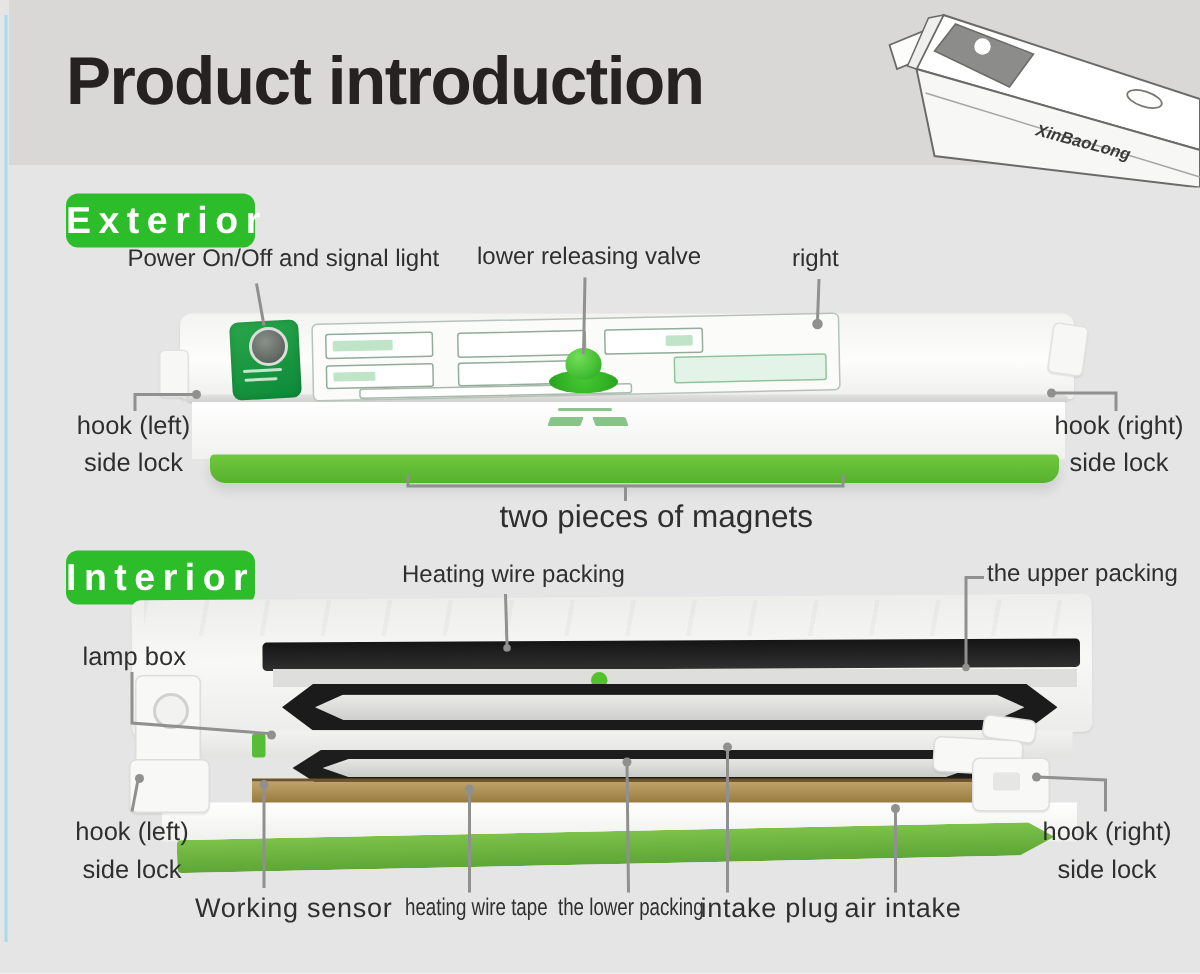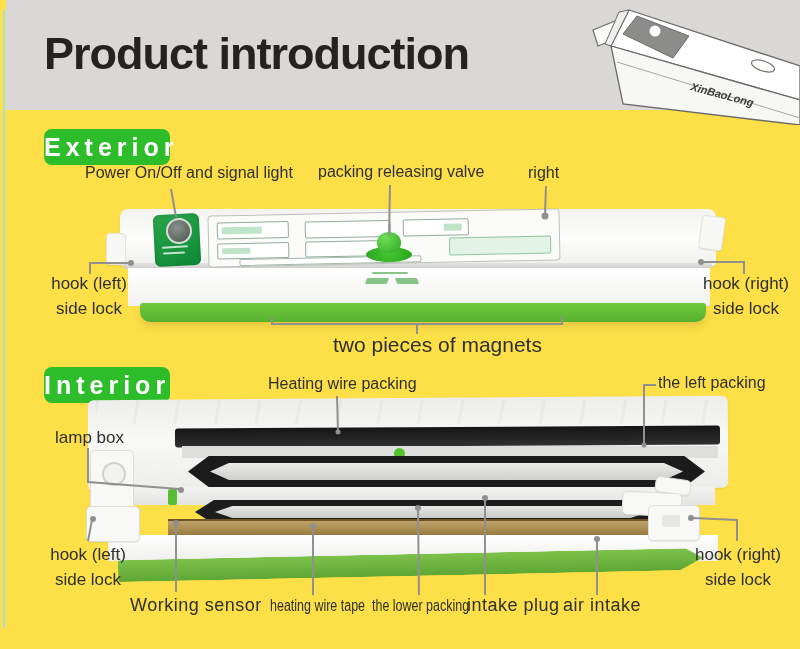--- a/index.html
+++ b/index.html
@@ -1,17 +1,17 @@
 <!DOCTYPE html>
 <html><head>
 <meta charset="utf-8">
 <style>
   html,body{margin:0;padding:0;background:#ffffff;}
   #stage{
-    position:relative;width:800px;height:649px;overflow:hidden;background:#fde047;
+    position:relative;width:800px;height:649px;overflow:hidden;background:#e5e5e5;
     font-family:"Liberation Sans","DejaVu Sans",sans-serif;color:#2f2f2f;
   }
   .abs{position:absolute;}
 
   
   .banner{left:6px;top:0;width:794px;height:110px;background:#d9d8d6;}
   .page-title{left:44px;top:28px;font-size:45px;font-weight:700;letter-spacing:-1px;color:#262222;white-space:nowrap;}
   .left-border{left:3px;top:10px;width:2px;height:618px;background:#a5dcec;}
 
   
@@ -109,21 +109,21 @@
     <polygon points="72,16 124,36 108,58 58,34" fill="#8c8c8a" stroke="#6a6a68" stroke-width="1"></polygon>
     <circle cx="90" cy="31" r="5.5" fill="#ffffff"></circle>
     <ellipse cx="198" cy="66" rx="12" ry="5" transform="rotate(18 198 66)" fill="#fdfdfb" stroke="#777775" stroke-width="1.2"></ellipse>
     <path d="M52,62 L235,118" stroke="#a5a5a3" stroke-width="1" fill="none"></path>
     <text x="125" y="90" transform="rotate(15 125 90)" font-size="11" font-style="italic" font-weight="bold" fill="#3a3a38">XinBaoLong</text>
   </svg>
 
   <div class="abs pill" style="left:44px;top:129px;">Exterior</div>
 
   <div class="abs label" style="left:85px;top:164px;">Power On/Off and signal light</div>
-  <div class="abs label" style="left:318px;top:163px;">packing releasing valve</div>
+  <div class="abs label" style="left:318px;top:163px;">lower releasing valve</div>
   <div class="abs label" style="left:528px;top:164px;">right</div>
 
   <div class="abs dev ext-top"></div>
   <div class="abs dev ext-seam"></div>
   <div class="abs dev ext-bottom"></div>
   <div class="abs dev ext-stripe"></div>
   <div class="abs dev tab tab-left"></div>
   <div class="abs dev tab tab-right"></div>
 
   <div class="abs dev power-panel"></div>
@@ -159,21 +159,21 @@
   </div>
   <div class="abs hook-label" style="left:697px;top:272px;width:98px;">
     <div>hook (right)</div>
     <div>side lock</div>
   </div>
   <div class="abs label" style="left:333px;top:333px;font-size:21px;">two pieces of magnets</div>
 
   <div class="abs label" style="left:268px;top:375px;">Heating wire packing</div>
 
   <div class="abs pill" style="left:44px;top:367px;">Interior</div>
-  <div class="abs label" style="left:658px;top:374px;">the left packing</div>
+  <div class="abs label" style="left:658px;top:374px;">the upper packing</div>
   <div class="abs label" style="left:55px;top:428px;font-size:17px;">lamp box</div>
 
   <div class="abs dev int-lid"></div>
   <div class="abs dev int-ribs"></div>
   <div class="abs dev int-bar1"></div>
   <div class="abs dev int-gap"></div>
   <div class="abs dev int-greendot"></div>
   <div class="abs dev hexa lid-gasket"></div>
   <div class="abs dev hexa lid-gasket-in"></div>
   <div class="abs dev int-ledge"></div>

